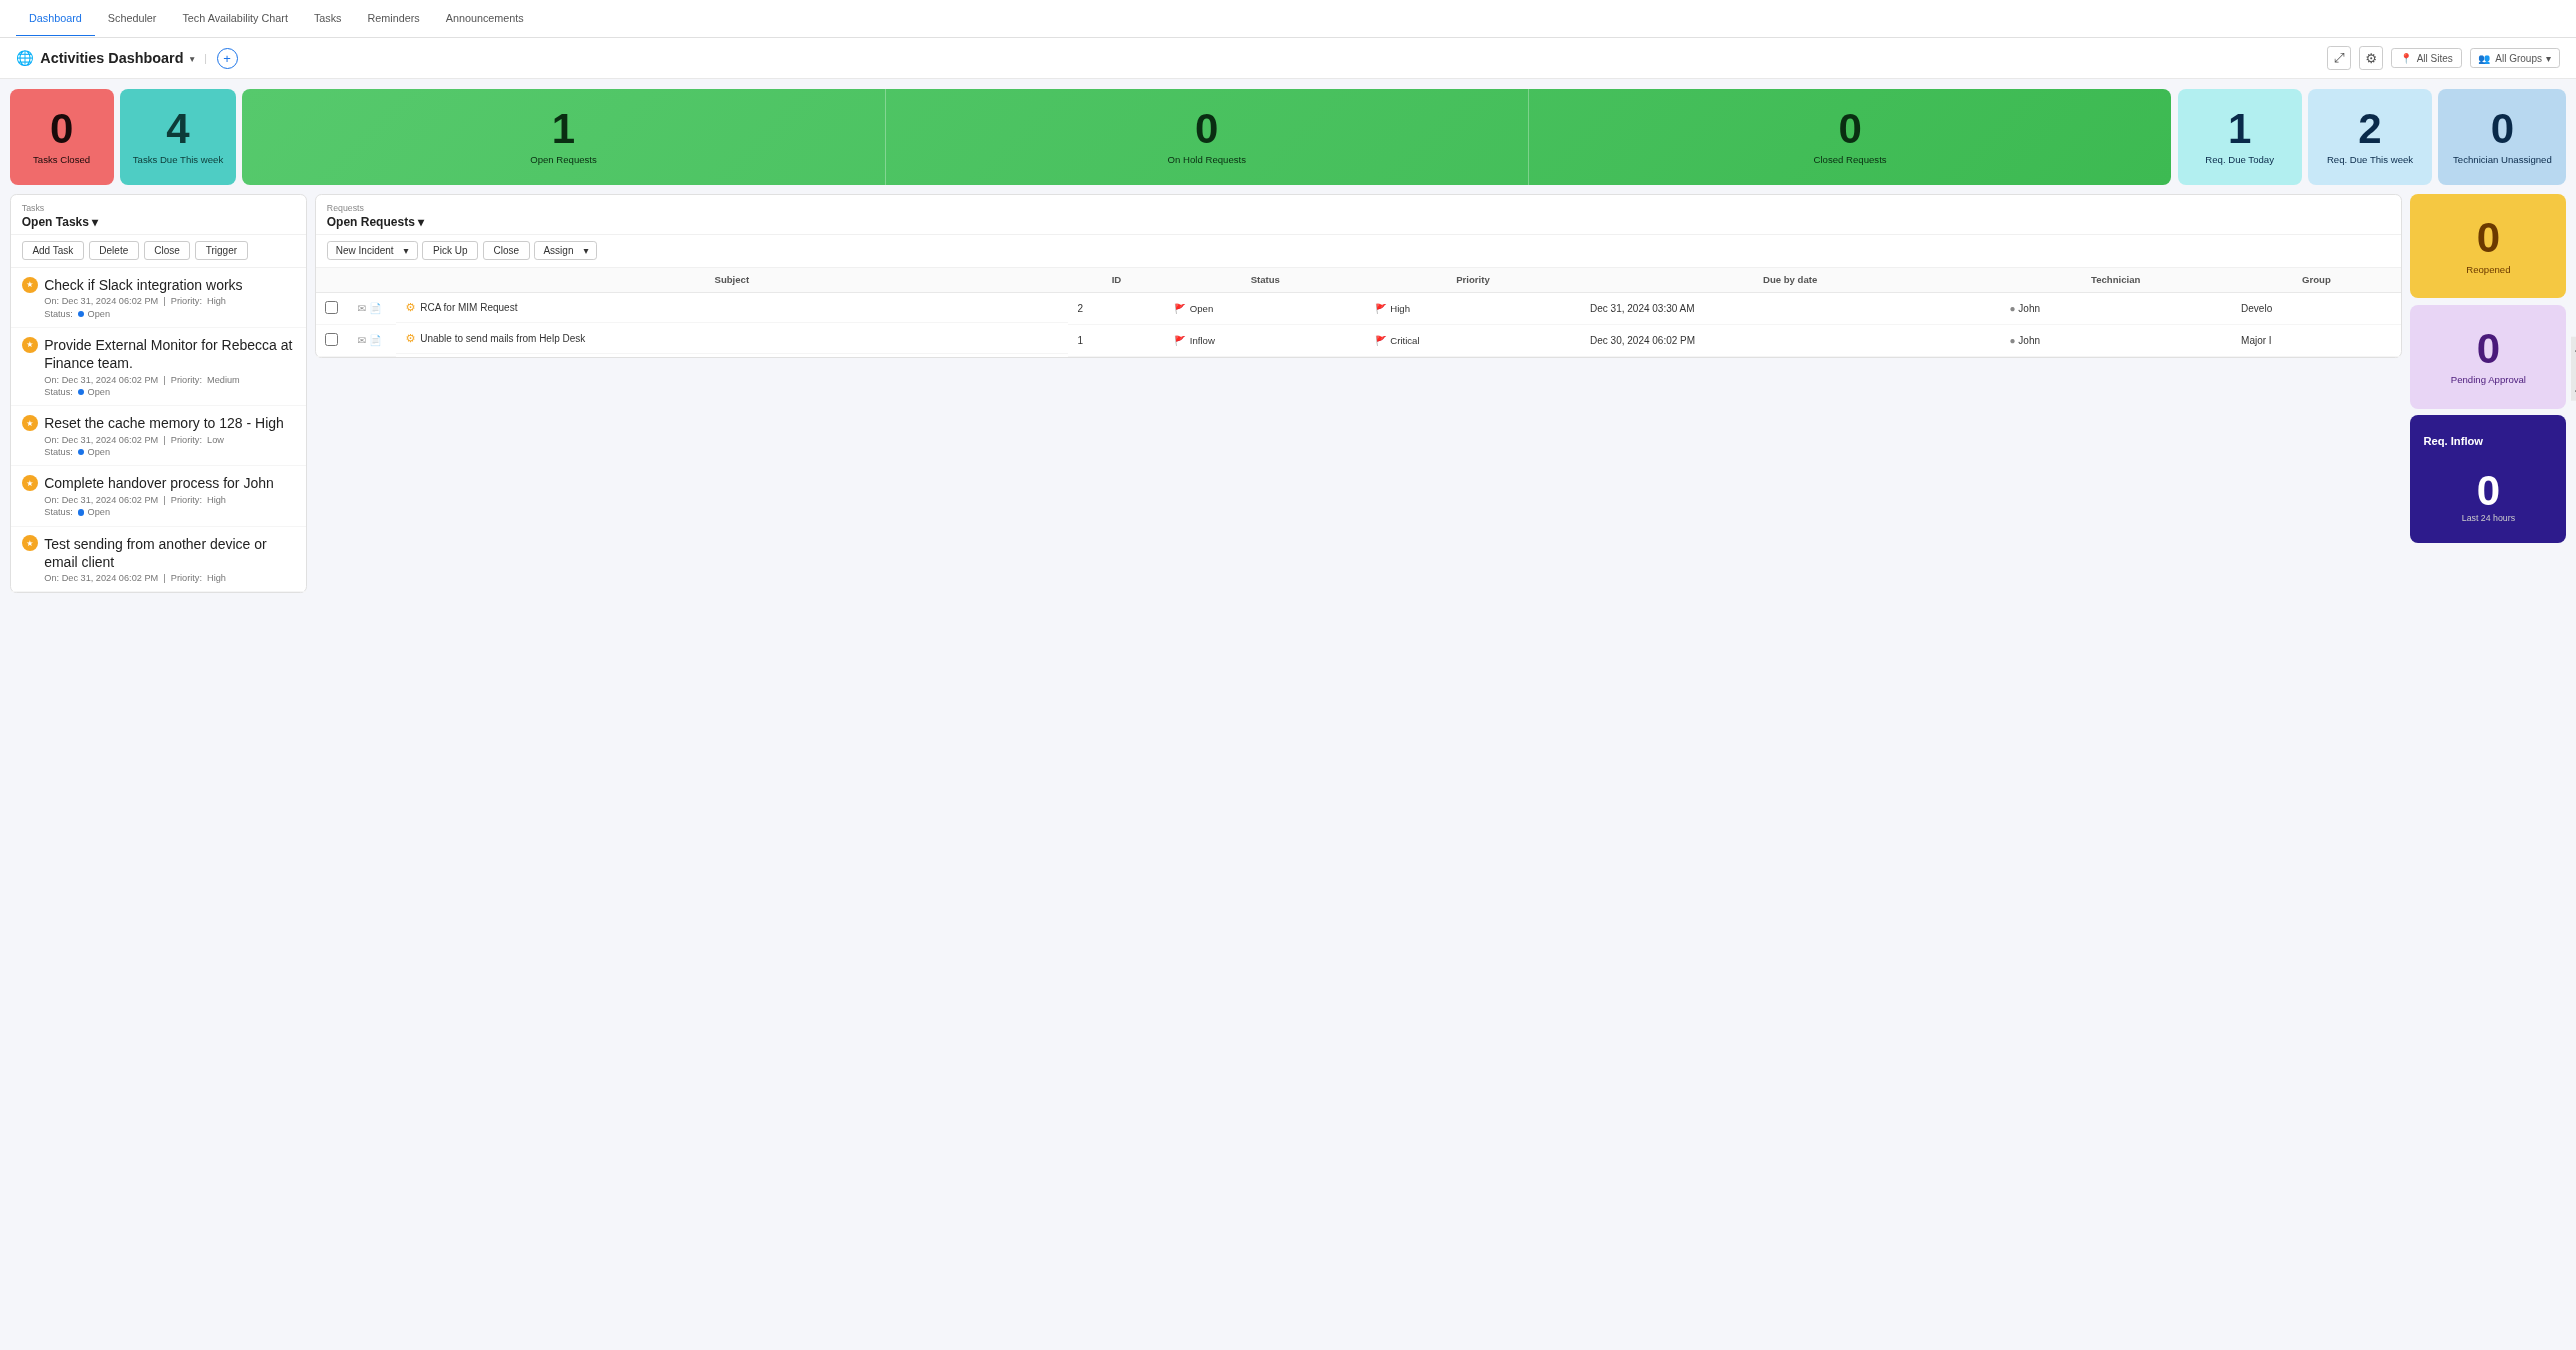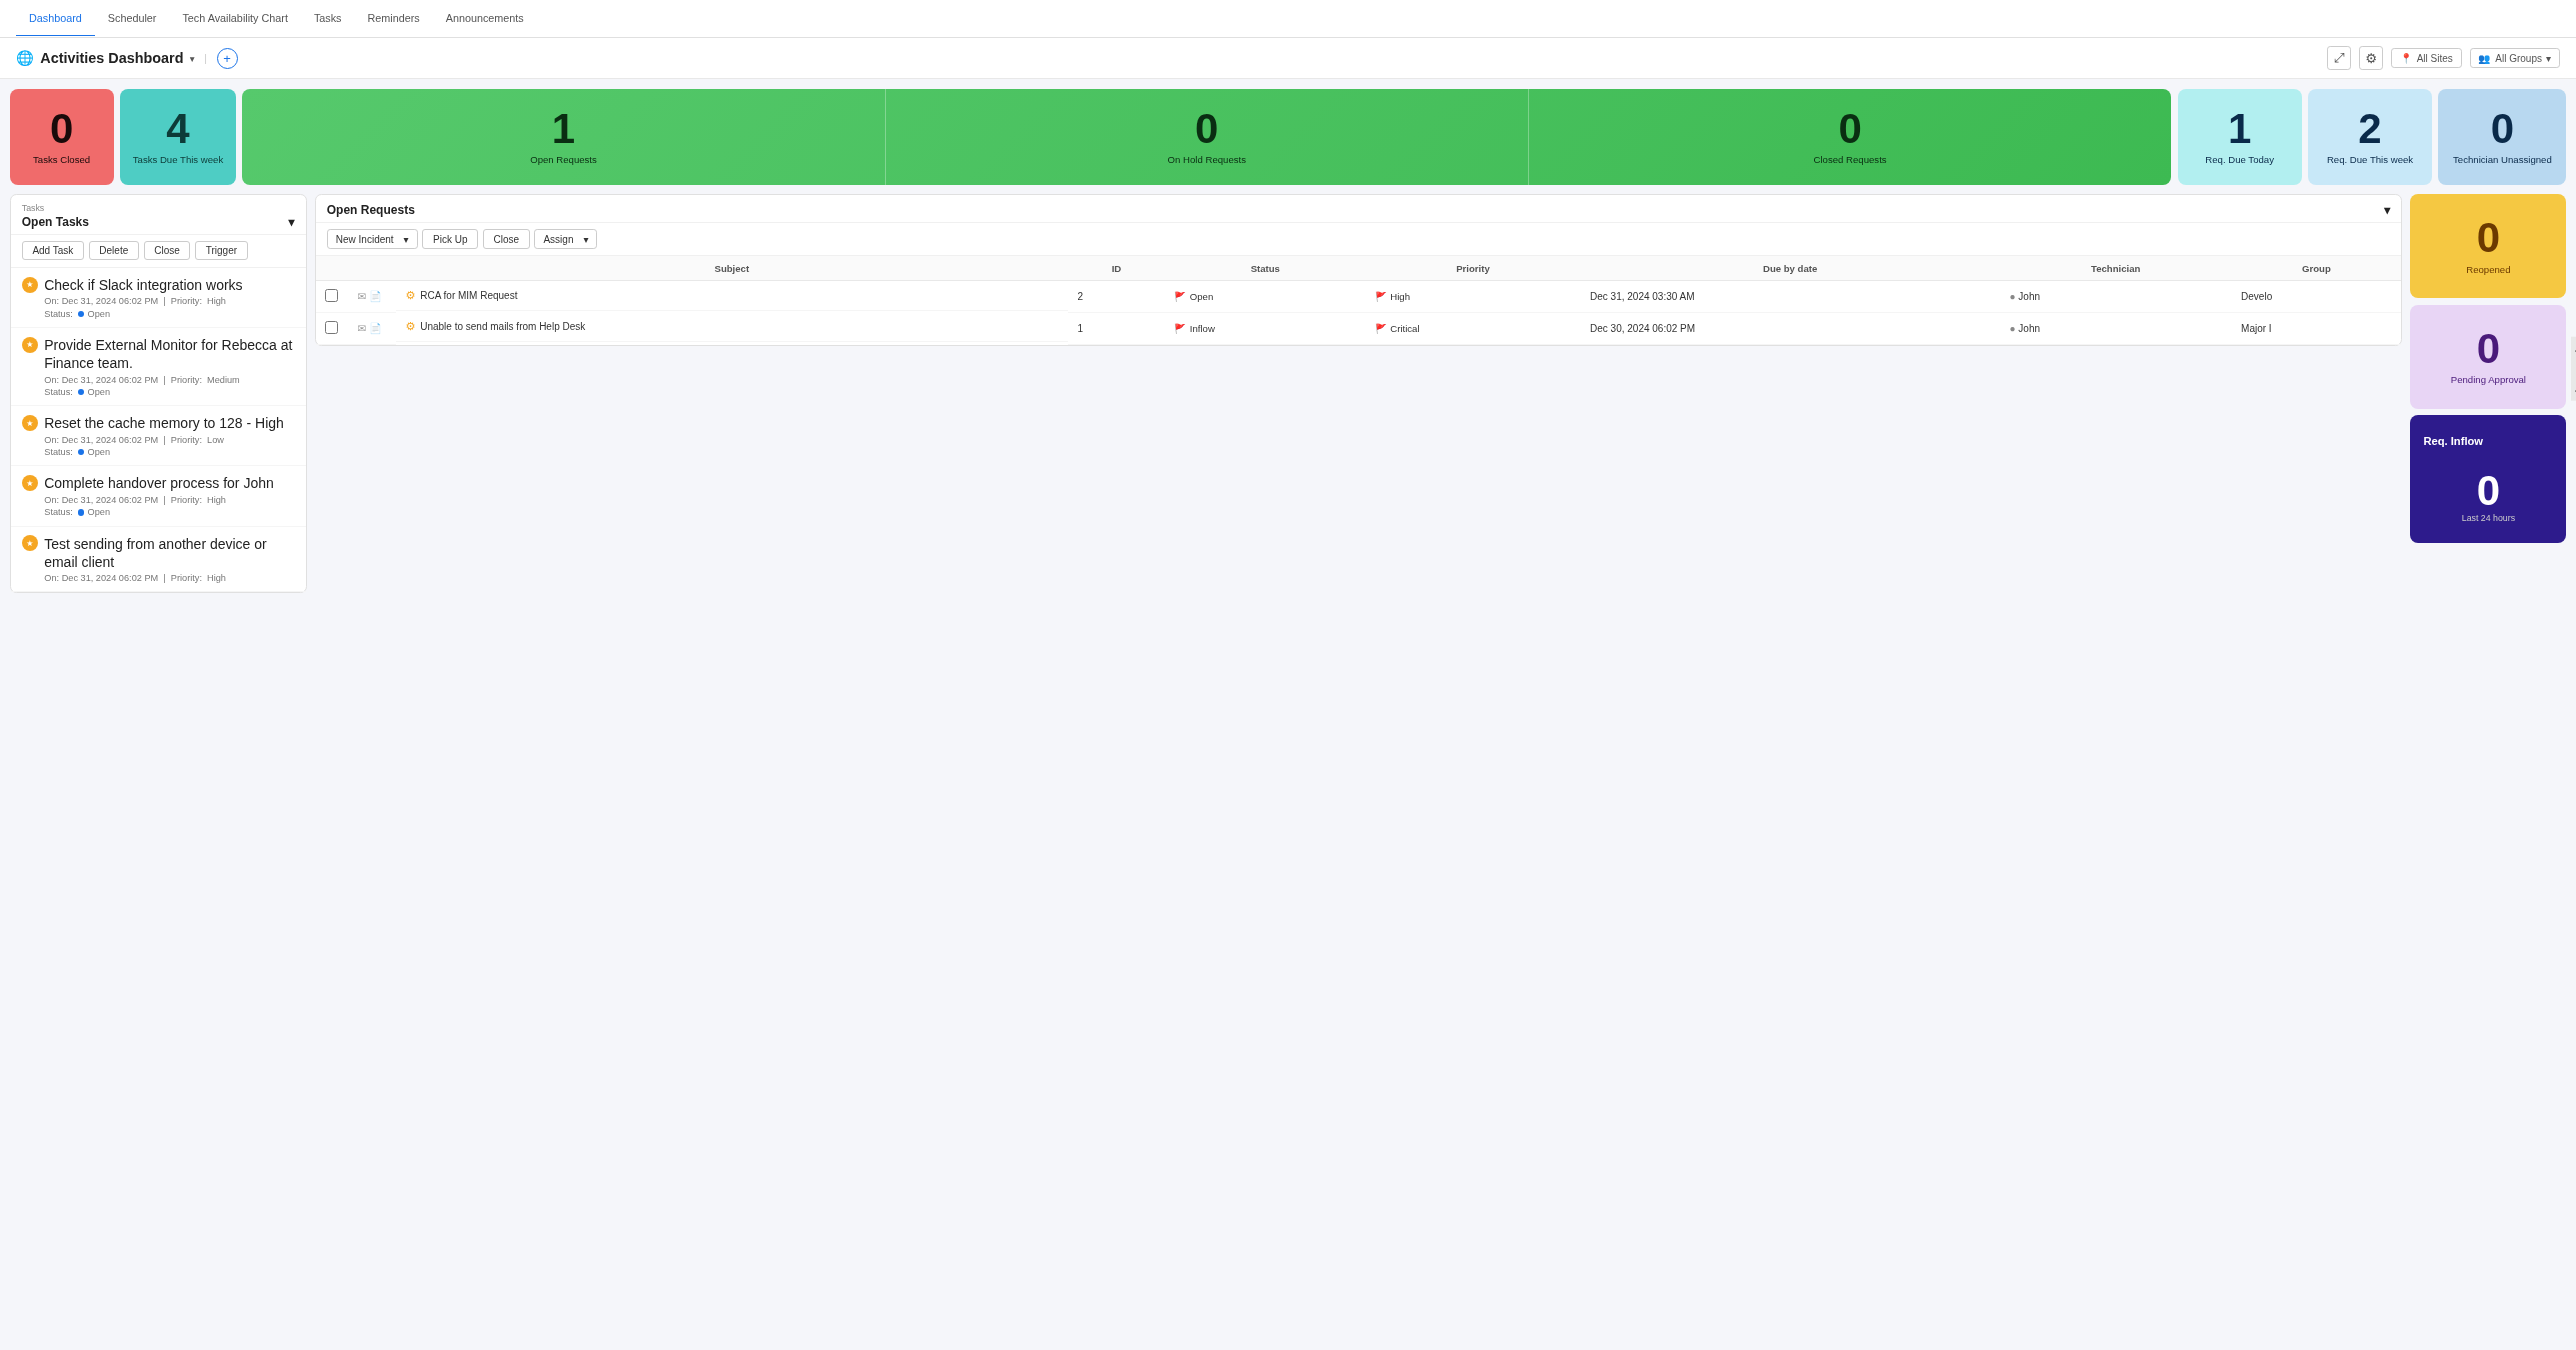--- a/index.html
+++ b/index.html
@@ -133,21 +133,20 @@
       margin-bottom: 1.6px;
     }
     .panel-title {
       font-size: 12px;
       font-weight: 600;
       color: #222;
       display: flex;
       align-items: center;
       gap: 3.2px;
       cursor: pointer;
-      justify-content: space-between;
     }
     .panel-toolbar {
       display: flex;
       gap: 4.8px;
       padding: 6.4px 11.2px;
       border-bottom: 0.8px solid #f0f0f0;
     }
     .toolbar-btn {
       padding: 3.2px 9.6px;
       border: 0.8px solid #ccc;
@@ -505,20 +504,21 @@
           <div class="task-meta">
             On: <span>Dec 31, 2024 06:02 PM</span> &nbsp;|&nbsp; Priority: &nbsp;<span>High</span>
           </div>
         </div>
 
       </div>
     </div>
 
     <div class="requests-panel">
       <div class="panel-header">
+        <div class="panel-header-label">Requests</div>
         <div class="panel-title">
           <span>Open Requests</span>
           <span>▾</span>
         </div>
       </div>
       <div class="requests-toolbar">
         <button class="dropdown-btn">
           <span>New Incident</span>
           <span>▾</span>
         </button>

